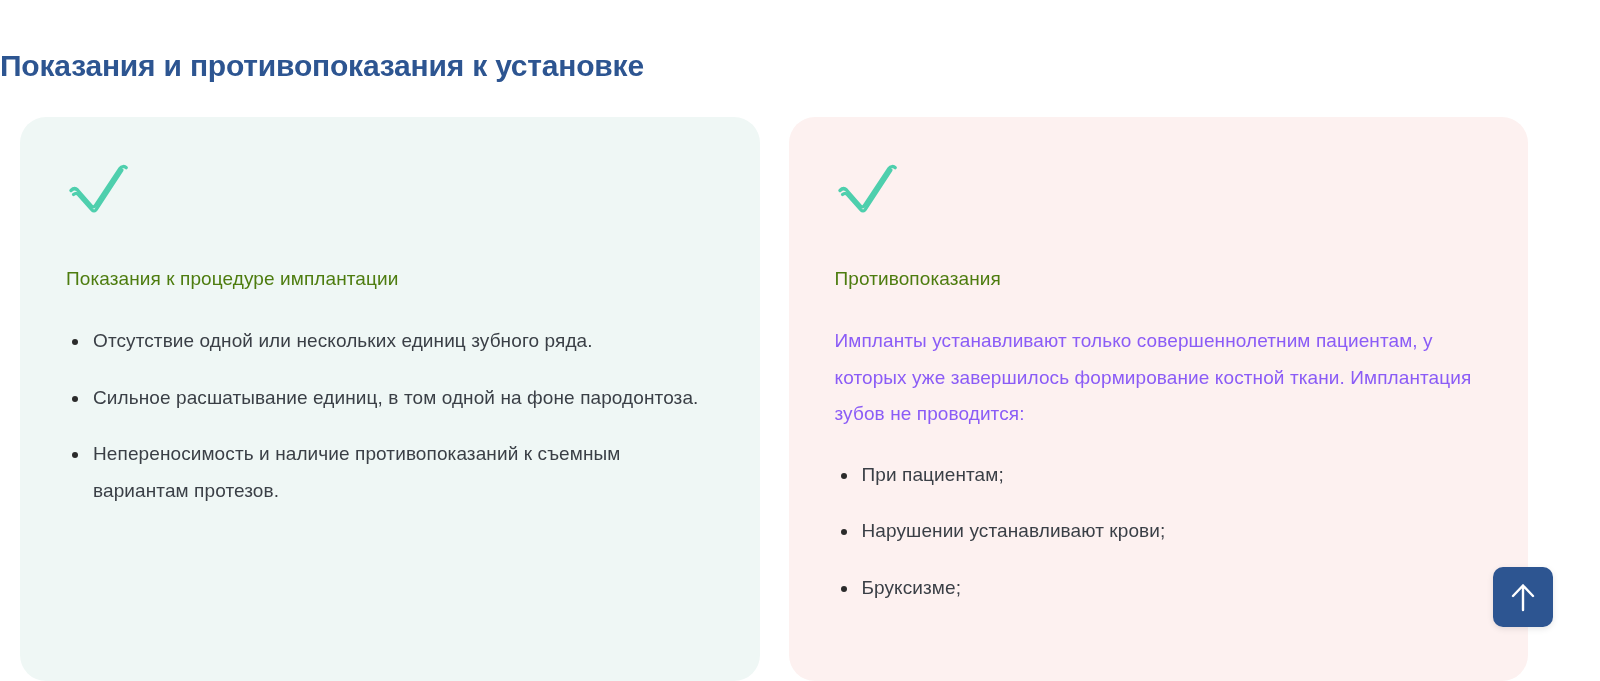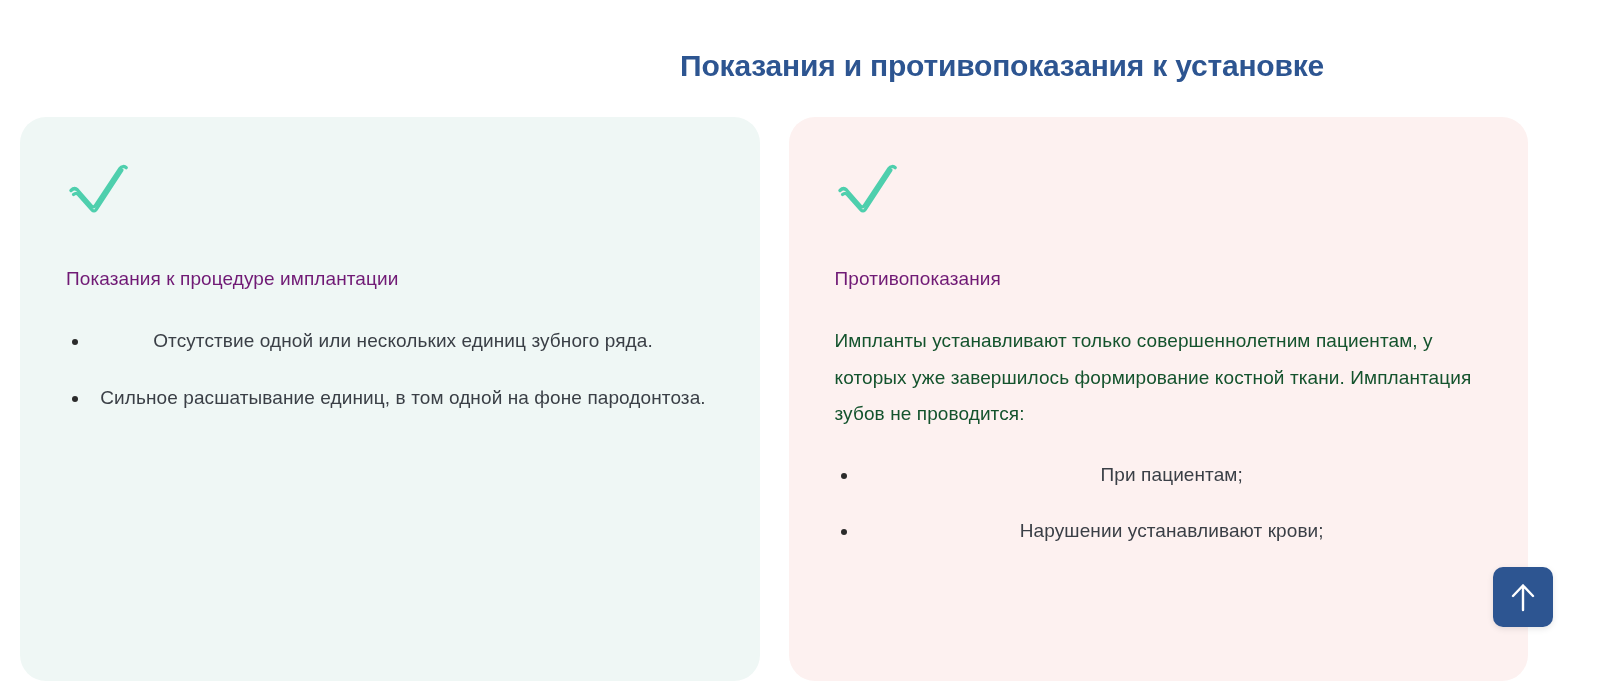--- a/index.html
+++ b/index.html
@@ -23,21 +23,21 @@
     overflow: hidden;
     background: #ffffff;
   }
 
   
   .section-heading {
     position: absolute;
     left: 0;
     top: 26px;
     width: 1324px;
-    text-align: right;
+    text-align: left;
     font-family: "Liberation Sans", sans-serif;
     font-size: 30px;
     font-weight: bold;
     letter-spacing: -0.2px;
     color: #2d5591;
     line-height: 44px;
     white-space: nowrap;
     margin-top: 18px;
   }
 
@@ -80,42 +80,41 @@
     display: block;
     width: 62px;
     height: 54px;
   }
 
   
   .card-subtitle {
     font-family: "Liberation Sans", sans-serif;
     font-size: 19px;
     font-weight: normal;
-    color: #701a75;
+    color: #4d7c0f;
     line-height: 28px;
     margin: 0 0 30px 0;
     letter-spacing: 0.1px;
   }
 
   .card-paragraph {
     font-family: "Liberation Sans", sans-serif;
     font-size: 19px;
     font-weight: normal;
-    color: #14532d;
+    color: #8b5cf6;
     line-height: 36.5px;
     margin: 0 0 24px 0;
     letter-spacing: 0.1px;
     max-width: 650px;
   }
 
   .bullet-list {
     list-style: none;
     margin: 0;
     padding: 0;
-    text-align: center;
   }
 
   .bullet-item {
     position: relative;
     padding-left: 27px;
     margin-bottom: 20px;
     font-family: "Liberation Sans", sans-serif;
     font-size: 19px;
     color: #3a3f46;
     line-height: 36.5px;
@@ -178,39 +177,41 @@
           <path d="M3 26.5 C5 24.5 7.5 24 9.5 26 L23.5 42 C24.6 43.3 26.4 43.2 27.3 41.7 L52 4.5 C53.6 2.2 56.6 2 58.2 3.6" fill="none" stroke="#4ecfad" stroke-width="3.4" stroke-linecap="round" stroke-linejoin="round"></path>
           <path d="M5.5 30.5 C7 29.2 9 29 10.4 30.6 L24.2 46.1 C25.3 47.4 27.1 47.3 28 45.8 L54 6.2" fill="none" stroke="#4ecfad" stroke-width="3.2" stroke-linecap="round" stroke-linejoin="round"></path>
         </svg>
       </span>
 
       <p class="card-subtitle">Показания к процедуре имплантации</p>
 
       <ul class="bullet-list">
         <li class="bullet-item">Отсутствие одной или нескольких единиц зубного ряда.</li>
         <li class="bullet-item">Сильное расшатывание единиц, в том одной на фоне пародонтоза.</li>
+        <li class="bullet-item">Непереносимость и наличие противопоказаний к съемным вариантам протезов.</li>
       </ul>
     </div>
 
     <div class="card card--contraindications">
 
       <span class="check-icon">
         <svg viewBox="0 0 62 54" xmlns="http://www.w3.org/2000/svg" aria-hidden="true">
           <path d="M3 26.5 C5 24.5 7.5 24 9.5 26 L23.5 42 C24.6 43.3 26.4 43.2 27.3 41.7 L52 4.5 C53.6 2.2 56.6 2 58.2 3.6" fill="none" stroke="#4ecfad" stroke-width="3.4" stroke-linecap="round" stroke-linejoin="round"></path>
           <path d="M5.5 30.5 C7 29.2 9 29 10.4 30.6 L24.2 46.1 C25.3 47.4 27.1 47.3 28 45.8 L54 6.2" fill="none" stroke="#4ecfad" stroke-width="3.2" stroke-linecap="round" stroke-linejoin="round"></path>
         </svg>
       </span>
 
       <p class="card-subtitle">Противопоказания</p>
 
       <p class="card-paragraph">Импланты устанавливают только совершеннолетним пациентам, у которых уже завершилось формирование костной ткани. Имплантация зубов не проводится:</p>
 
       <ul class="bullet-list">
         <li class="bullet-item">При пациентам;</li>
         <li class="bullet-item">Нарушении устанавливают крови;</li>
+        <li class="bullet-item">Бруксизме;</li>
 
       </ul>
     </div>
 
   </div>
 
   <button class="scroll-top-button" aria-label="Наверх">
     <span>
       <svg viewBox="0 0 28 30" xmlns="http://www.w3.org/2000/svg" aria-hidden="true">
         <path d="M14 28 L14 4 M14 3.5 L4 14 M14 3.5 L24 14" fill="none" stroke="#ffffff" stroke-width="2.4" stroke-linecap="round" stroke-linejoin="round"></path>

